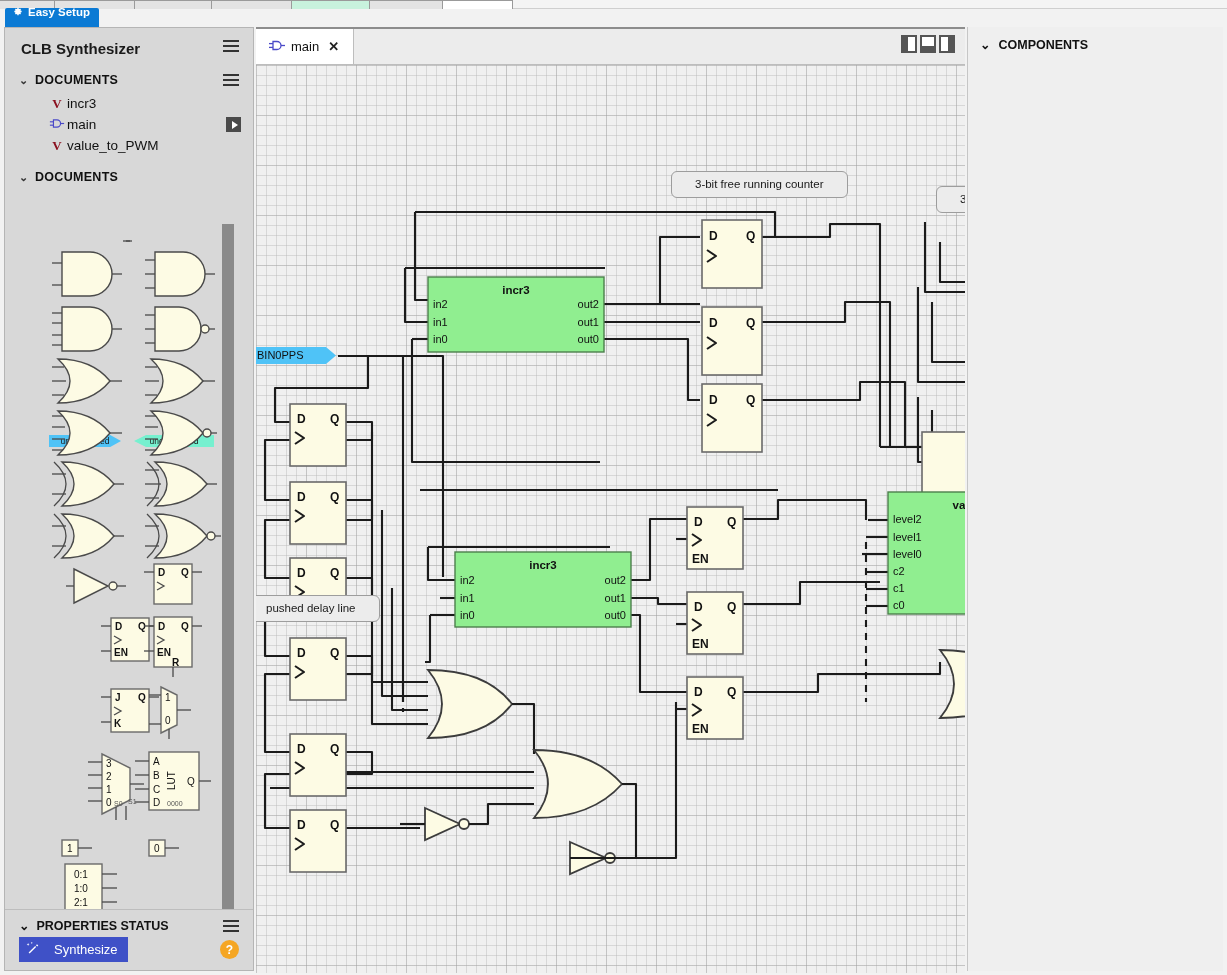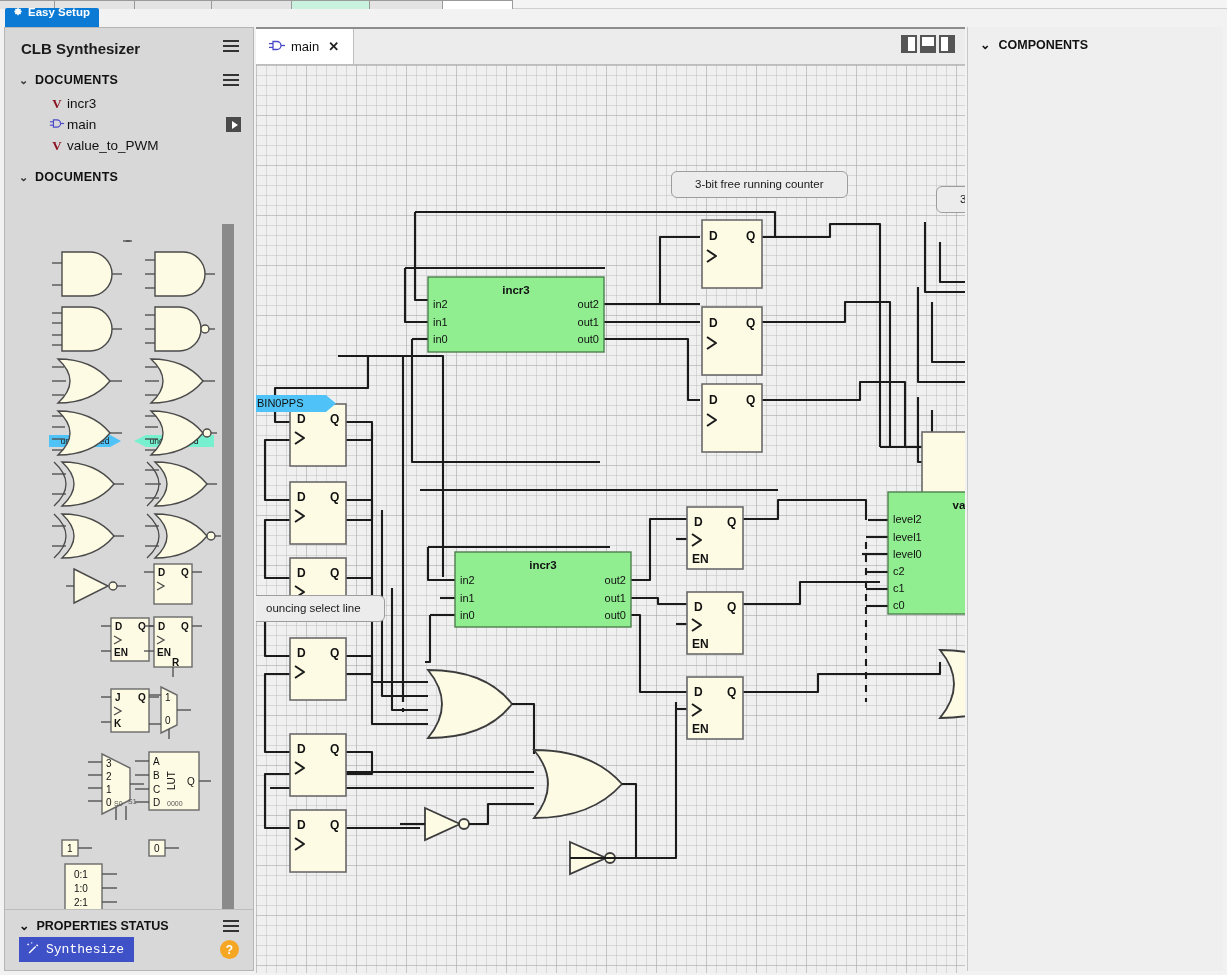--- a/index.html
+++ b/index.html
@@ -135,22 +135,22 @@
     background: #d8d8d8; border-top: 1px solid #bdbdbd;
   }
   .synth-head {
     display: flex; align-items: center; gap: 7px;
     padding: 8px 14px 4px 14px; font-size: 12.5px; font-weight: bold; color: #111;
   }
   .synth-head .sh-label { flex: 1; }
   .synth-row { display: flex; align-items: center; justify-content: space-between; padding: 0 14px 0 14px; }
   .synth-btn {
     background: #3f51c7; color: #fff; font-size: 13px;
-    height: 25px; padding: 0 10px 0 7px; display: flex; align-items: center; gap: 6px;
-    border: none; cursor: pointer; font-family: Liberation Mono, monospace;
+    height: 25px; padding: 0 10px 0 7px; display: flex; align-items: center; gap: 14px;
+    border: none; cursor: pointer; font-family: Liberation Sans, sans-serif;
   }
   .help-badge {
     width: 19px; height: 19px; border-radius: 50%;
     background: #f5a623; color: #fff; font-size: 12px; font-weight: bold;
     display: flex; align-items: center; justify-content: center; cursor: pointer;
   }
 
   
   .editor {
     position: absolute; left: 256px; top: 27px; width: 709px; height: 944px;
@@ -190,21 +190,20 @@
 
   .note {
     position: absolute; background: #ececec; border: 1px solid #9d9d9d;
     border-radius: 6px; font-size: 11.5px; color: #1a1a1a;
     padding: 5px 23px; line-height: 15px; white-space: pre;
   }
   .ioport {
     position: absolute; height: 17px; line-height: 16px; font-size: 11px;
     background: #4fc3f7; color: #111; padding-left: 5px;
     clip-path: polygon(0 0, 88% 0, 100% 50%, 88% 100%, 0 100%);
-    margin-top: 48px;
   }
 
   
   .rightpane {
     position: absolute; left: 967px; top: 27px; width: 256px; height: 944px;
     background: #efefef; border-left: 1px solid #c6c6c6;
   }
   .prop-head {
     display: flex; align-items: center; gap: 8px;
     padding: 10px 12px; font-size: 12.5px; font-weight: bold; color: #111;
@@ -790,21 +789,21 @@
           <text class="fp" x="893" y="573">c2</text>
           <text class="fp" x="893" y="590">c1</text>
           <text class="fp" x="893" y="607">c0</text>
         </g>
       </svg>
 
       <div class="ioport" style="left:-4px; top:282px; width:84px;">BIN0PPS</div>
 
       <div class="note" style="left:415px; top:106px;">3-bit free running counter</div>
       <div class="note" style="left:680px; top:121px;">3-bi</div>
-      <div class="note" style="left:-14px; top:530px;">ouncing select line</div>
+      <div class="note" style="left:-14px; top:530px;">pushed delay line</div>
     </div>
   </div>
 
   <div class="rightpane">
     <div class="prop-head">
       <span class="caret">⌄</span>
       <span>COMPONENTS</span>
     </div>
   </div>
 

